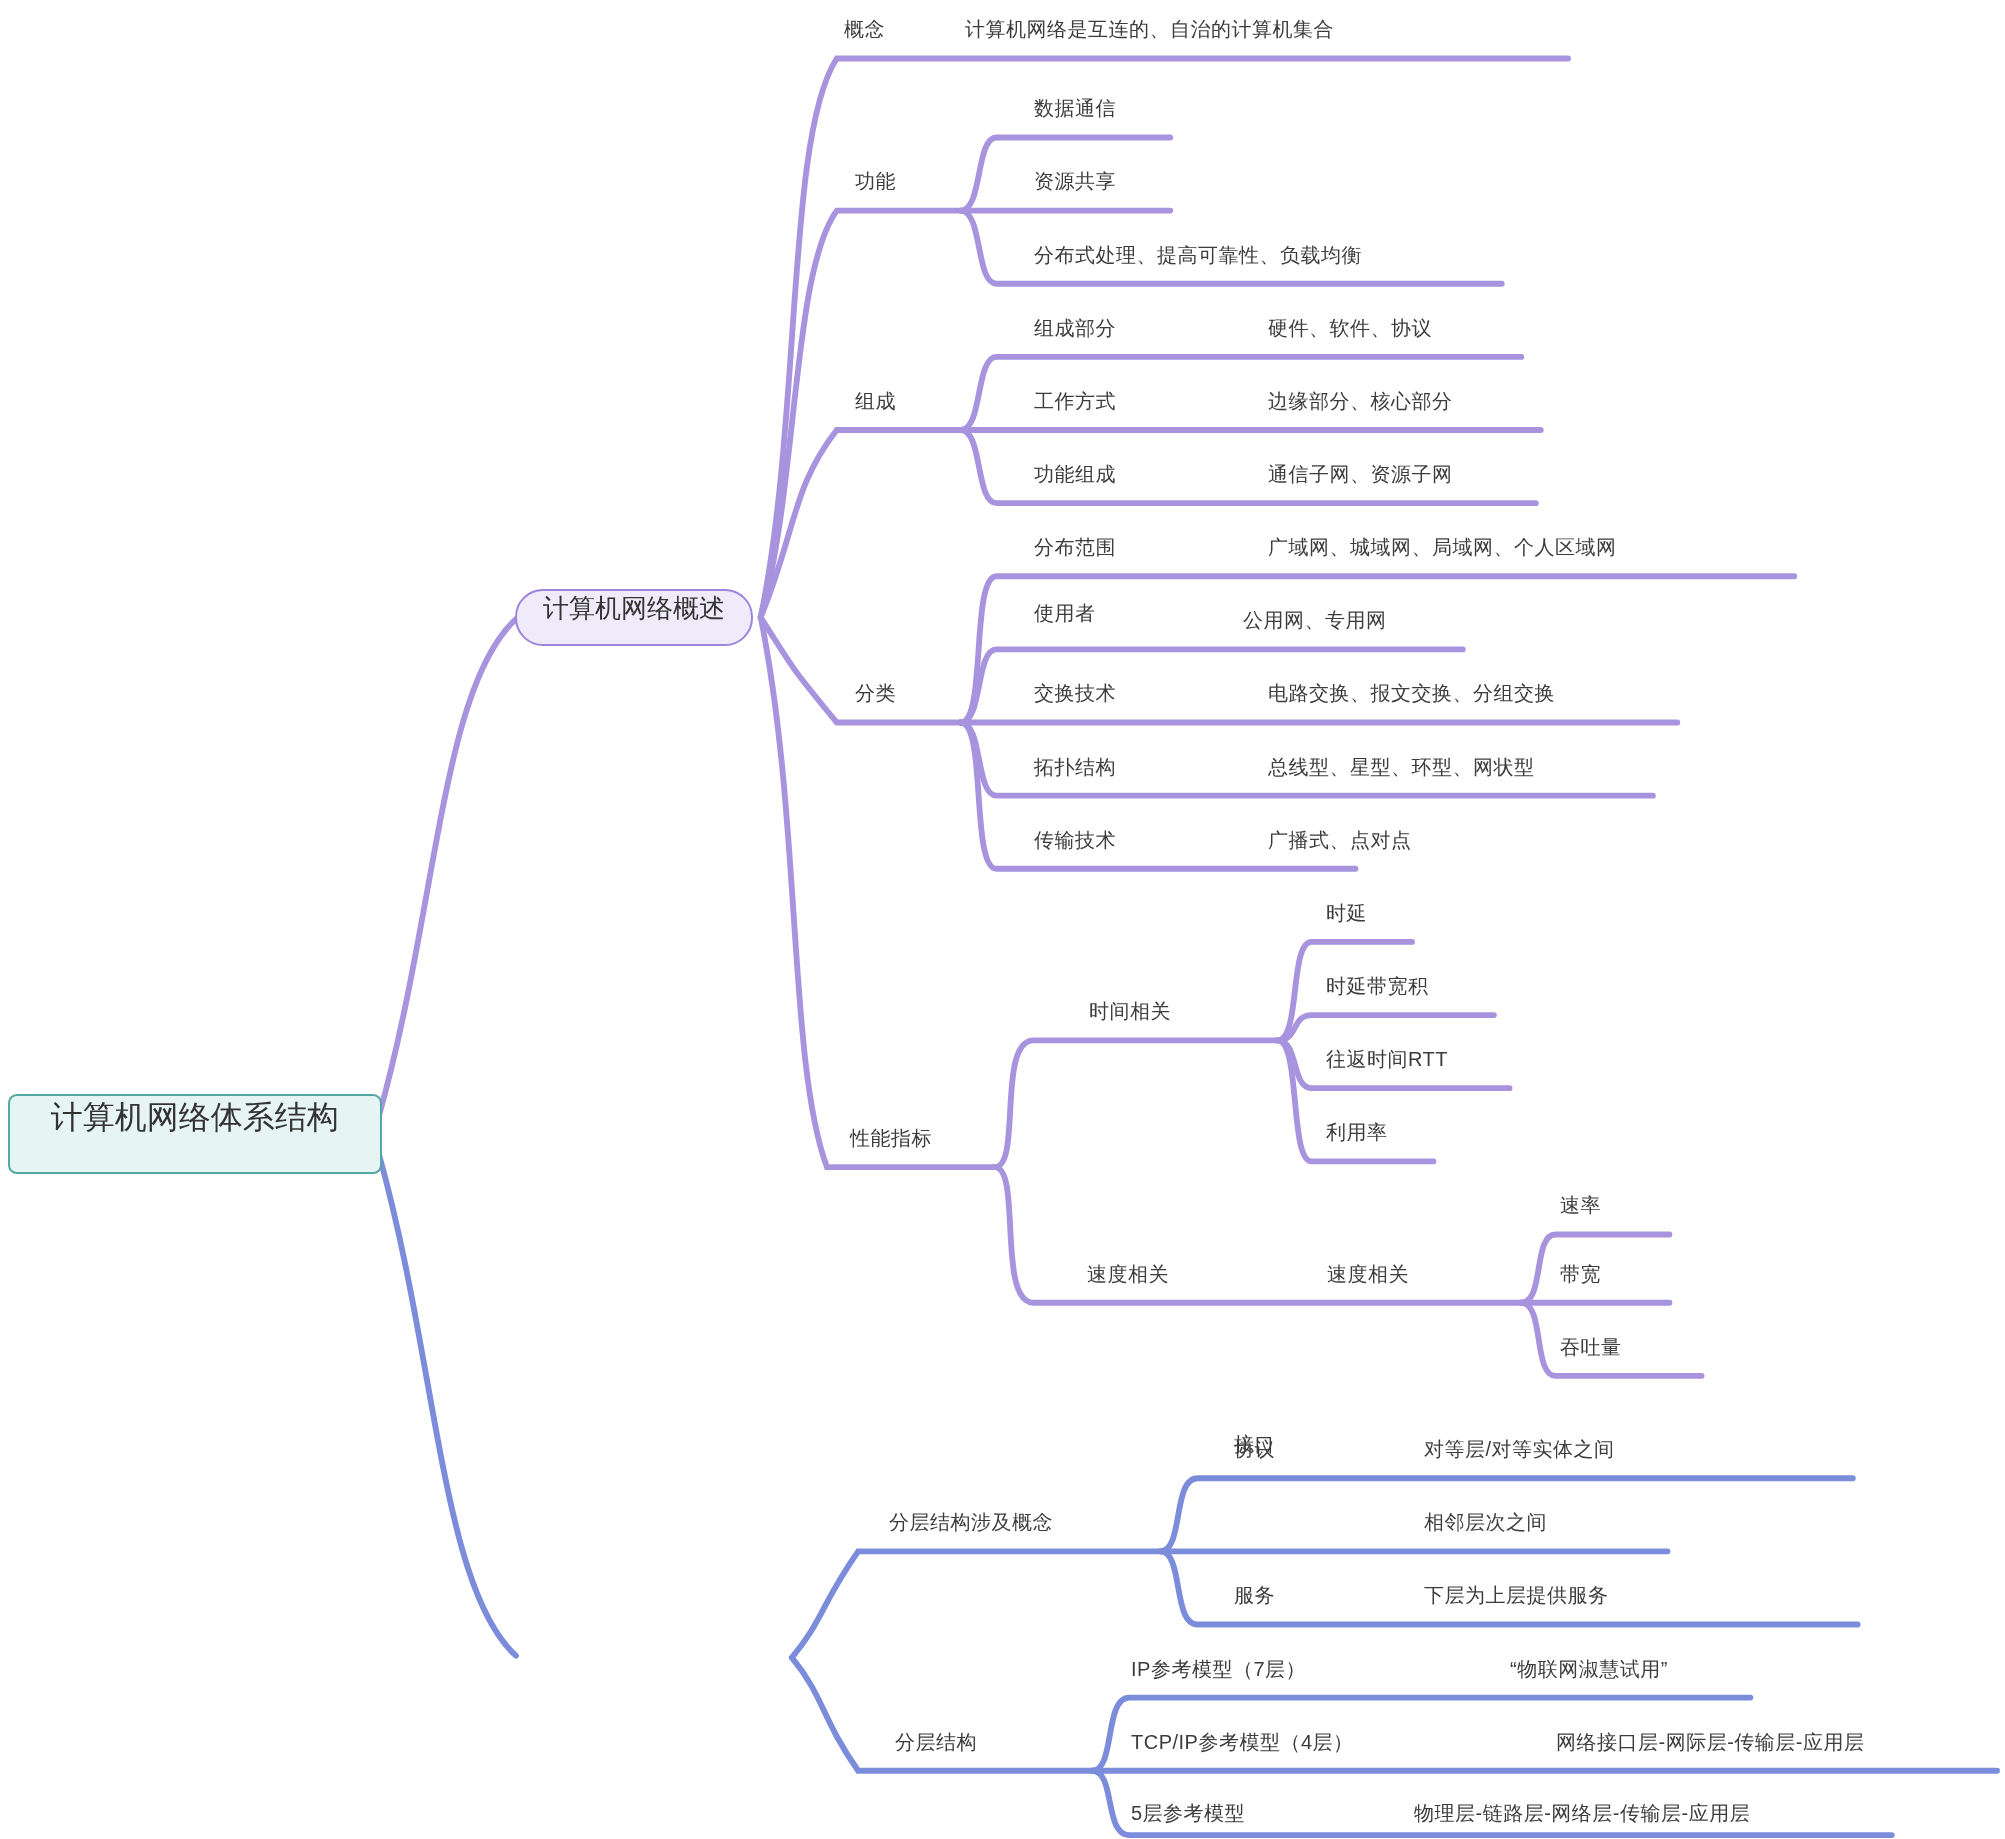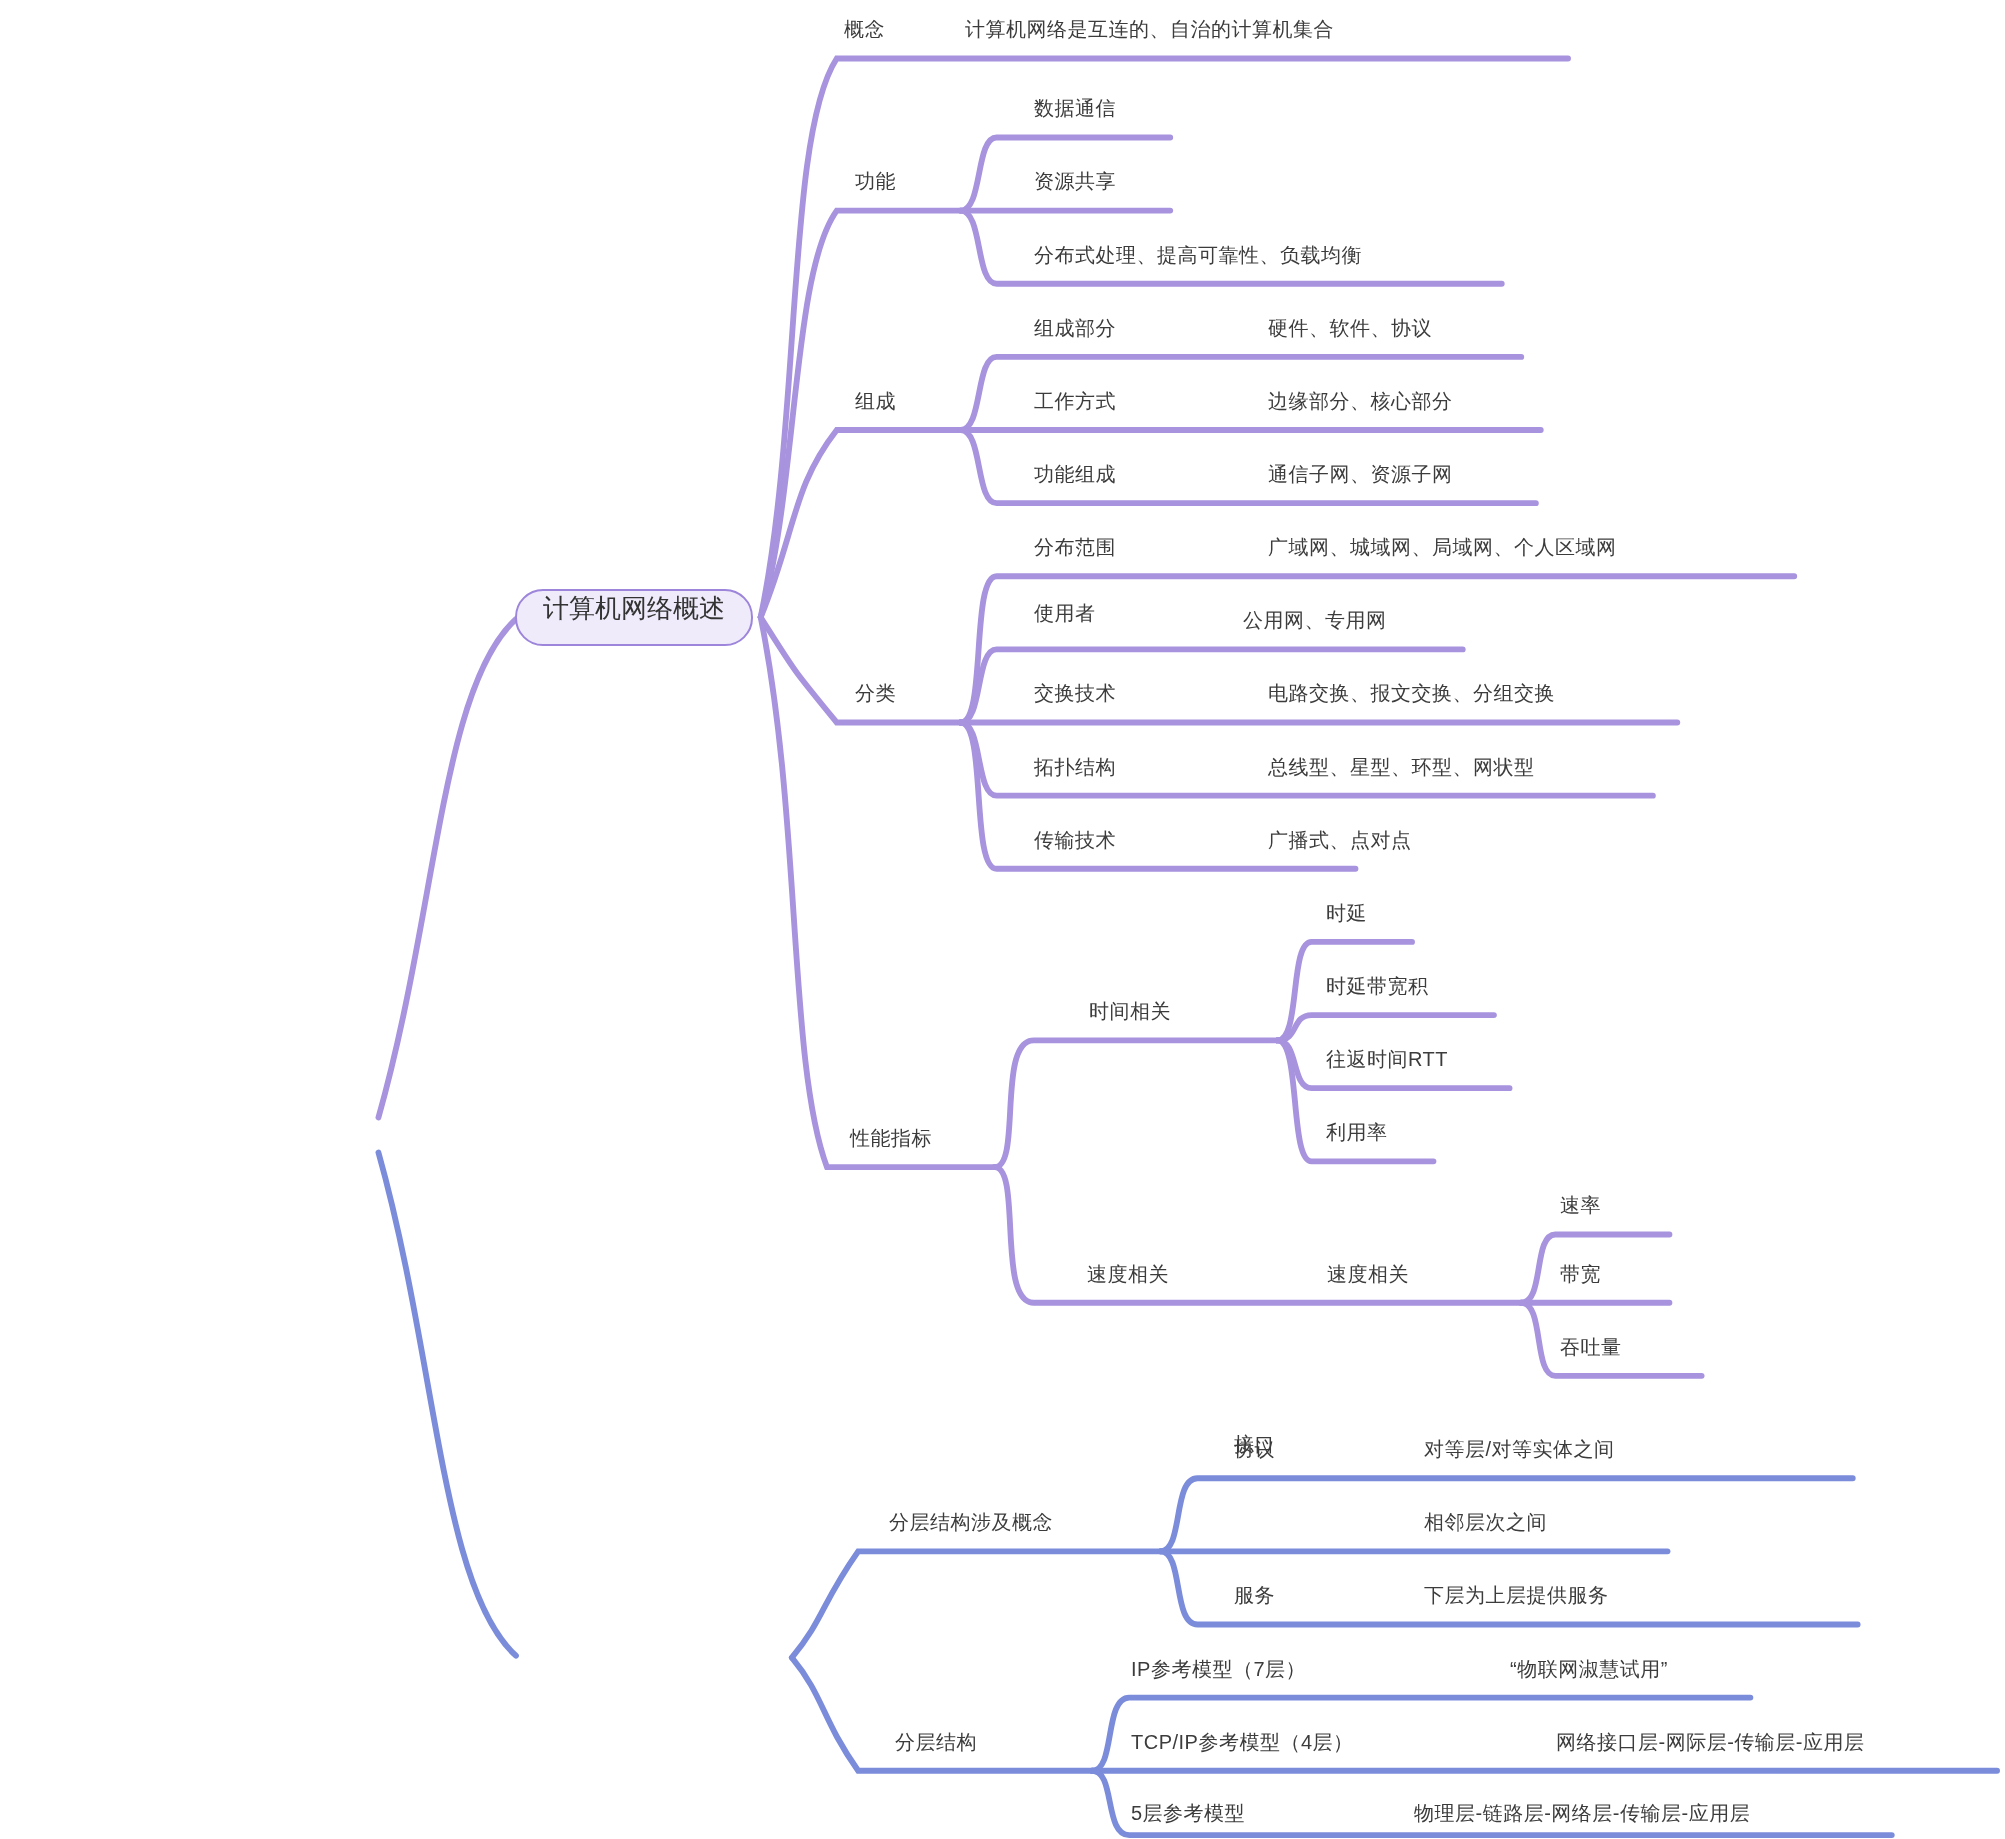--- a/index.html
+++ b/index.html
@@ -85,20 +85,23 @@
       <path d="M 1190 1591 C 1214 1591 1202 1516 1228 1516 H 1900"></path>
       <path d="M 1190 1591 H 1710"></path>
       <path d="M 1190 1591 C 1214 1591 1202 1666 1228 1666 H 1905"></path>
       <path d="M 812 1700 C 845 1740 842 1762 880 1816 H 1120"></path>
       <path d="M 1120 1816 C 1144 1816 1132 1741 1158 1741 H 1795"></path>
       <path d="M 1120 1816 H 2048"></path>
       <path d="M 1120 1816 C 1144 1816 1132 1882 1158 1882 H 1940"></path>
     </g>
   </svg>
 
+  <div class="box" id="root-box">
+    <span>计算机网络体系结构</span>
+  </div>
   <div class="box" id="branch1-box">
     <span>计算机网络概述</span>
   </div>
 
   <div class="lbl" style="left:844px;top:30px">概念</div>
   <div class="lbl" style="left:965px;top:30px">计算机网络是互连的、自治的计算机集合</div>
 
   <div class="lbl" style="left:855px;top:182px">功能</div>
   <div class="lbl" style="left:1034px;top:109px">数据通信</div>
   <div class="lbl" style="left:1034px;top:182px">资源共享</div>

